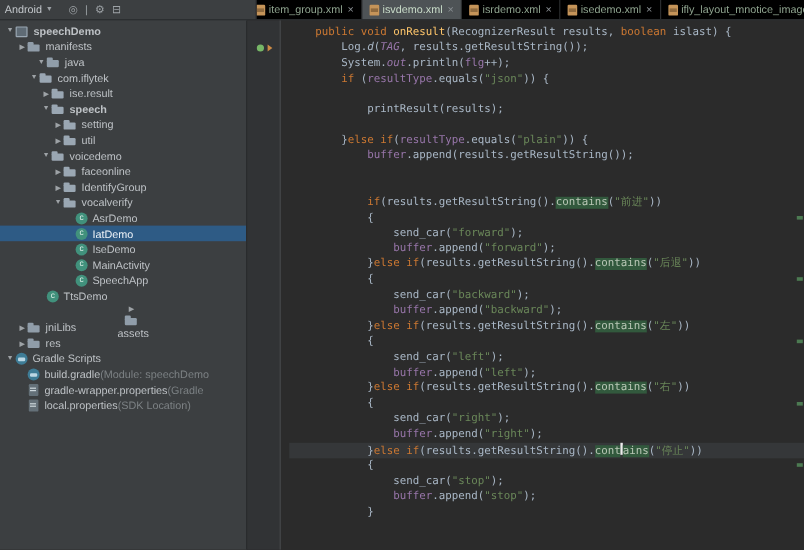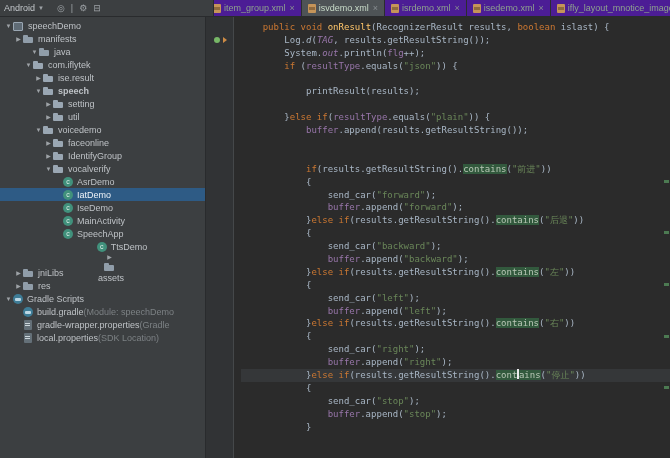--- a/index.html
+++ b/index.html
@@ -9,21 +9,21 @@
 
   
   .toprow{height:16px;flex:0 0 16px;display:flex;background:#3c3f41;border-bottom:1px solid #292b2d}
   .pjhead{width:205px;flex:0 0 205px;display:flex;align-items:center;padding:0 4px;gap:3px;
           border-right:1px solid #292b2d}
   .pjtitle{font-size:9px;color:#c3c7cb}
   .pjchev{font-size:6px;color:#9da2a6}
   .hdricons{display:flex;gap:6px;margin-left:10px;align-items:center}
   .hdric{font-size:9px;color:#9da2a6;line-height:15px}
   .tabbar{flex:1;display:flex;overflow:hidden}
-  .tab{display:flex;align-items:center;gap:3px;padding:0 6px;background:#4c1d95;
+  .tab{display:flex;align-items:center;gap:3px;padding:0 6px;background:#000000;
        border-right:1px solid #2b2d2f;white-space:nowrap}
   .tab:first-child{margin-left:-7px}
   .tab.active{background:#4e5356}
   .tablabel{font-size:9px;color:#8ea38e}
   .tab.active .tablabel{color:#c9dcc9}
   .tabclose{font-size:9px;color:#878c90;margin-left:1px}
   .xmlic{width:8px;height:9px;background:#c59459;border-radius:1px;position:relative;flex:0 0 8px;display:inline-block}
   .xmlic::after{content:"";position:absolute;left:1px;right:1px;top:3px;height:3px;background:#8f6a3e}
 
   
@@ -112,21 +112,21 @@
         <div class="tab">
           <span class="xmlic"></span>
           <span class="tablabel">ifly_layout_mnotice_image.xml</span>
         </div>
       </div>
   </div>
 
   <div class="main">
     <div class="project">
       <div>
-          <div class="trow" style="padding-left: 4px;">
+          <div class="trow" style="padding-left: 4px; font-weight: bold;">
             <span class="tarrow">▼</span>
             <span class="tic tic-module"></span>
             <span class="tlabel">speechDemo</span>
           </div>
           <div class="trow" style="padding-left: 14px;">
             <span class="tarrow">▶</span>
             <span class="tic tic-folder"></span>
             <span class="tlabel">manifests</span>
           </div>
           <div class="trow" style="padding-left: 14px; margin-left: 16px;">
@@ -197,21 +197,21 @@
           <div class="trow" style="padding-left: 54px;">
             <span class="tarrow"></span>
             <span class="tic tic-class">c</span>
             <span class="tlabel">MainActivity</span>
           </div>
           <div class="trow" style="padding-left: 54px;">
             <span class="tarrow"></span>
             <span class="tic tic-class">c</span>
             <span class="tlabel">SpeechApp</span>
           </div>
-          <div class="trow" style="padding-left: 30px; justify-content: center;">
+          <div class="trow" style="padding-left: 30px;">
             <span class="tarrow"></span>
             <span class="tic tic-class">c</span>
             <span class="tlabel">TtsDemo</span>
           </div>
           <div class="trow" style="padding-left: 14px; flex-direction: column;">
             <span class="tarrow">▶</span>
             <span class="tic tic-folder"></span>
             <span class="tlabel">assets</span>
           </div>
           <div class="trow" style="padding-left: 14px;">

